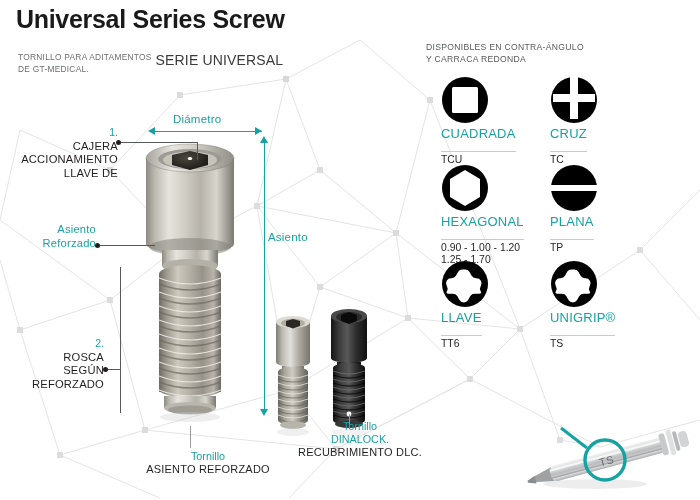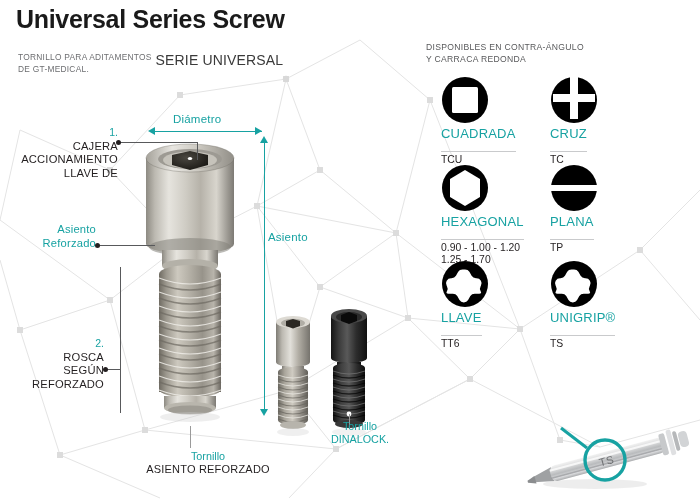--- a/index.html
+++ b/index.html
@@ -363,20 +363,21 @@
 
   <div class="cap-center" id="cap-tornillo">
     <div class="t">Tornillo</div>
     <div class="d">ASIENTO REFORZADO</div>
   </div>
   <div class="lead-v" style="left:190px; top:426px; height:22px; background:#9a9a9a;"></div>
 
   <div class="cap-center" id="cap-dinalock">
     <div class="t">Tornillo</div>
     <div class="t">DINALOCK.</div>
+    <div class="d">RECUBRIMIENTO DLC.</div>
   </div>
   <div class="lead-v" style="left:349px; top:414px; height:14px; background:#9a9a9a;"></div>
 
   <div class="right-head">
     <span>DISPONIBLES EN CONTRA-ÁNGULO</span><br>
     <span>Y CARRACA REDONDA</span>
   </div>
 
   <div class="icon-grid">
 

